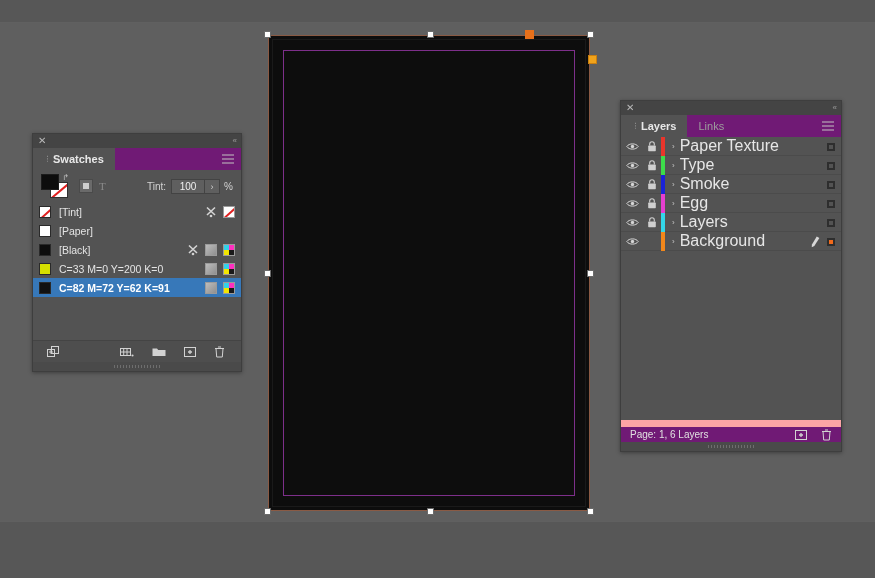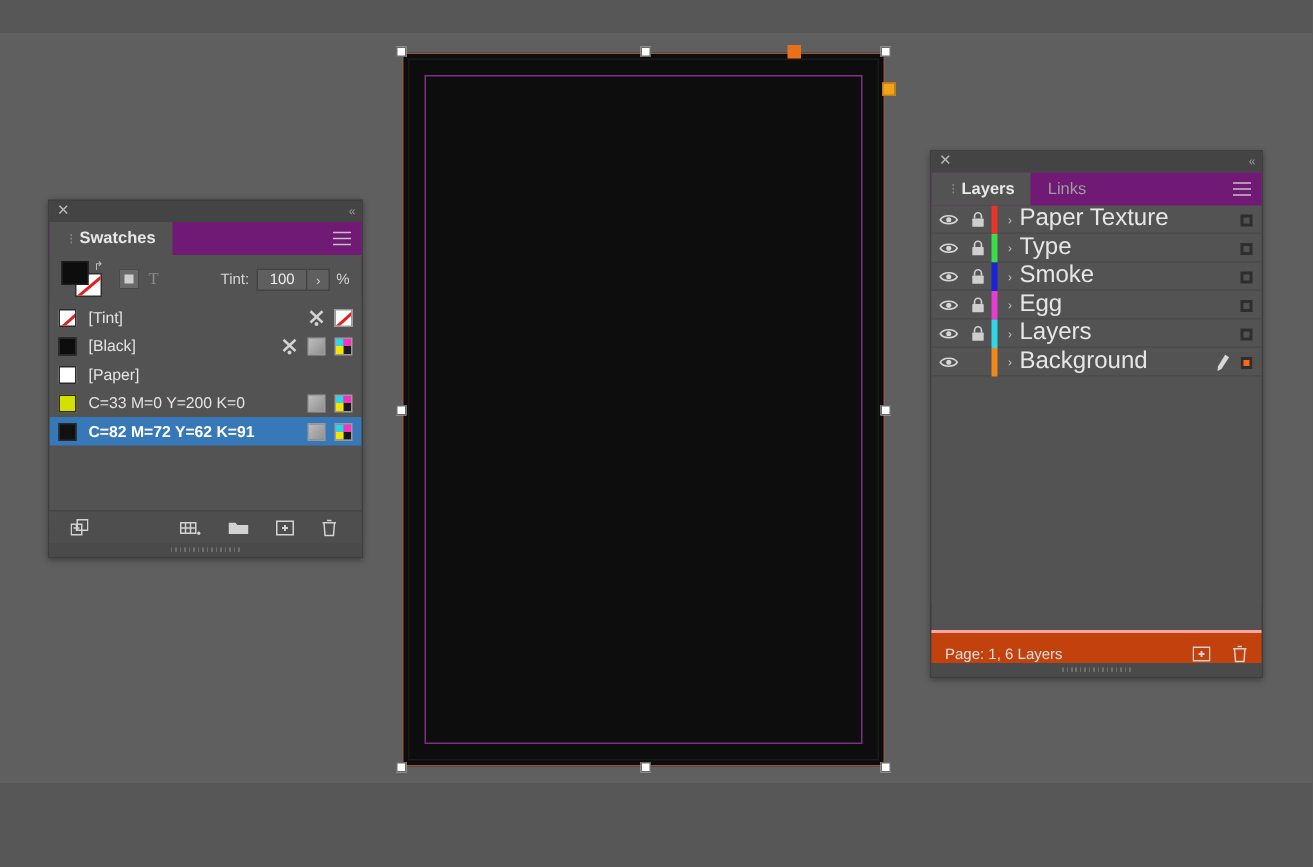--- a/index.html
+++ b/index.html
@@ -190,22 +190,22 @@
   .lay-lock { width:18px; display:flex; align-items:center; justify-content:center; }
   .lay-color { width:4px; height:19px; flex:none; margin-right:7px; }
   .lay-disc { font-size:8px; color:#c6c6c6; margin-right:5px; }
   .lay-name { font-size:16px; color:#e6e6e6; white-space:nowrap; }
   .lay-right { position:absolute; right:6px; top:0; height:19px; display:flex; align-items:center; gap:6px; }
   .target-sq { width:8px; height:8px; border:2px solid #2e2e2e; background:#535353; }
   .target-sq.filled { border-color:#2e2e2e; background:#f26a1b; }
   .pen-ic { font-size:10px; color:#cdcdcd; transform:rotate(-12deg); }
   .lay-footer {
     position:absolute; left:0; bottom:9px; width:100%; height:22px;
-    background:#c2410c; border-top:2px solid #fca5a5;
-    display:flex; align-items:flex-end; padding:0 9px;
+    background:#701a75; border-top:7px solid #fca5a5;
+    display:flex; align-items:center; padding:0 9px;
   }
   .lay-status { font-size:10px; color:#e0e0e0; }
   .lay-foot-icons { margin-left:auto; display:flex; align-items:center; gap:14px; }
 
   svg { display:block; }
 </style>
 </head>
 <body>
 
 <div id="app">
@@ -279,36 +279,36 @@
             <span class="ic ic-tool">
               <svg width="12" height="12" viewBox="0 0 12 12">
                 <path d="M2 1.5 L10 9 M10 1.5 L2 9" stroke="#d3d3d3" stroke-width="1.6" fill="none"></path>
                 <circle cx="6" cy="10" r="1.3" fill="#d3d3d3"></circle>
               </svg>
             </span>
             <span class="ic ic-none"></span>
           </span>
         </div>
         <div class="sw-row">
+          <span class="sw-chip" style="background: rgb(255, 255, 255);"></span>
+          <span class="sw-name">[Paper]</span>
+        </div>
+        <div class="sw-row">
           <span class="sw-chip" style="background: rgb(13, 13, 13);"></span>
           <span class="sw-name">[Black]</span>
           <span class="sw-icons">
             <span class="ic ic-tool">
               <svg width="12" height="12" viewBox="0 0 12 12">
                 <path d="M2 1.5 L10 9 M10 1.5 L2 9" stroke="#d3d3d3" stroke-width="1.6" fill="none"></path>
                 <circle cx="6" cy="10" r="1.3" fill="#d3d3d3"></circle>
               </svg>
             </span>
             <span class="ic ic-grad"></span>
             <span class="ic ic-cmyk"></span>
           </span>
-        </div>
-        <div class="sw-row">
-          <span class="sw-chip" style="background: rgb(255, 255, 255);"></span>
-          <span class="sw-name">[Paper]</span>
         </div>
         <div class="sw-row">
           <span class="sw-chip" style="background: rgb(214, 224, 0);"></span>
           <span class="sw-name">C=33 M=0 Y=200 K=0</span>
           <span class="sw-icons">
             <span class="ic ic-grad"></span>
             <span class="ic ic-cmyk"></span>
           </span>
         </div>
         <div class="sw-row selected">

